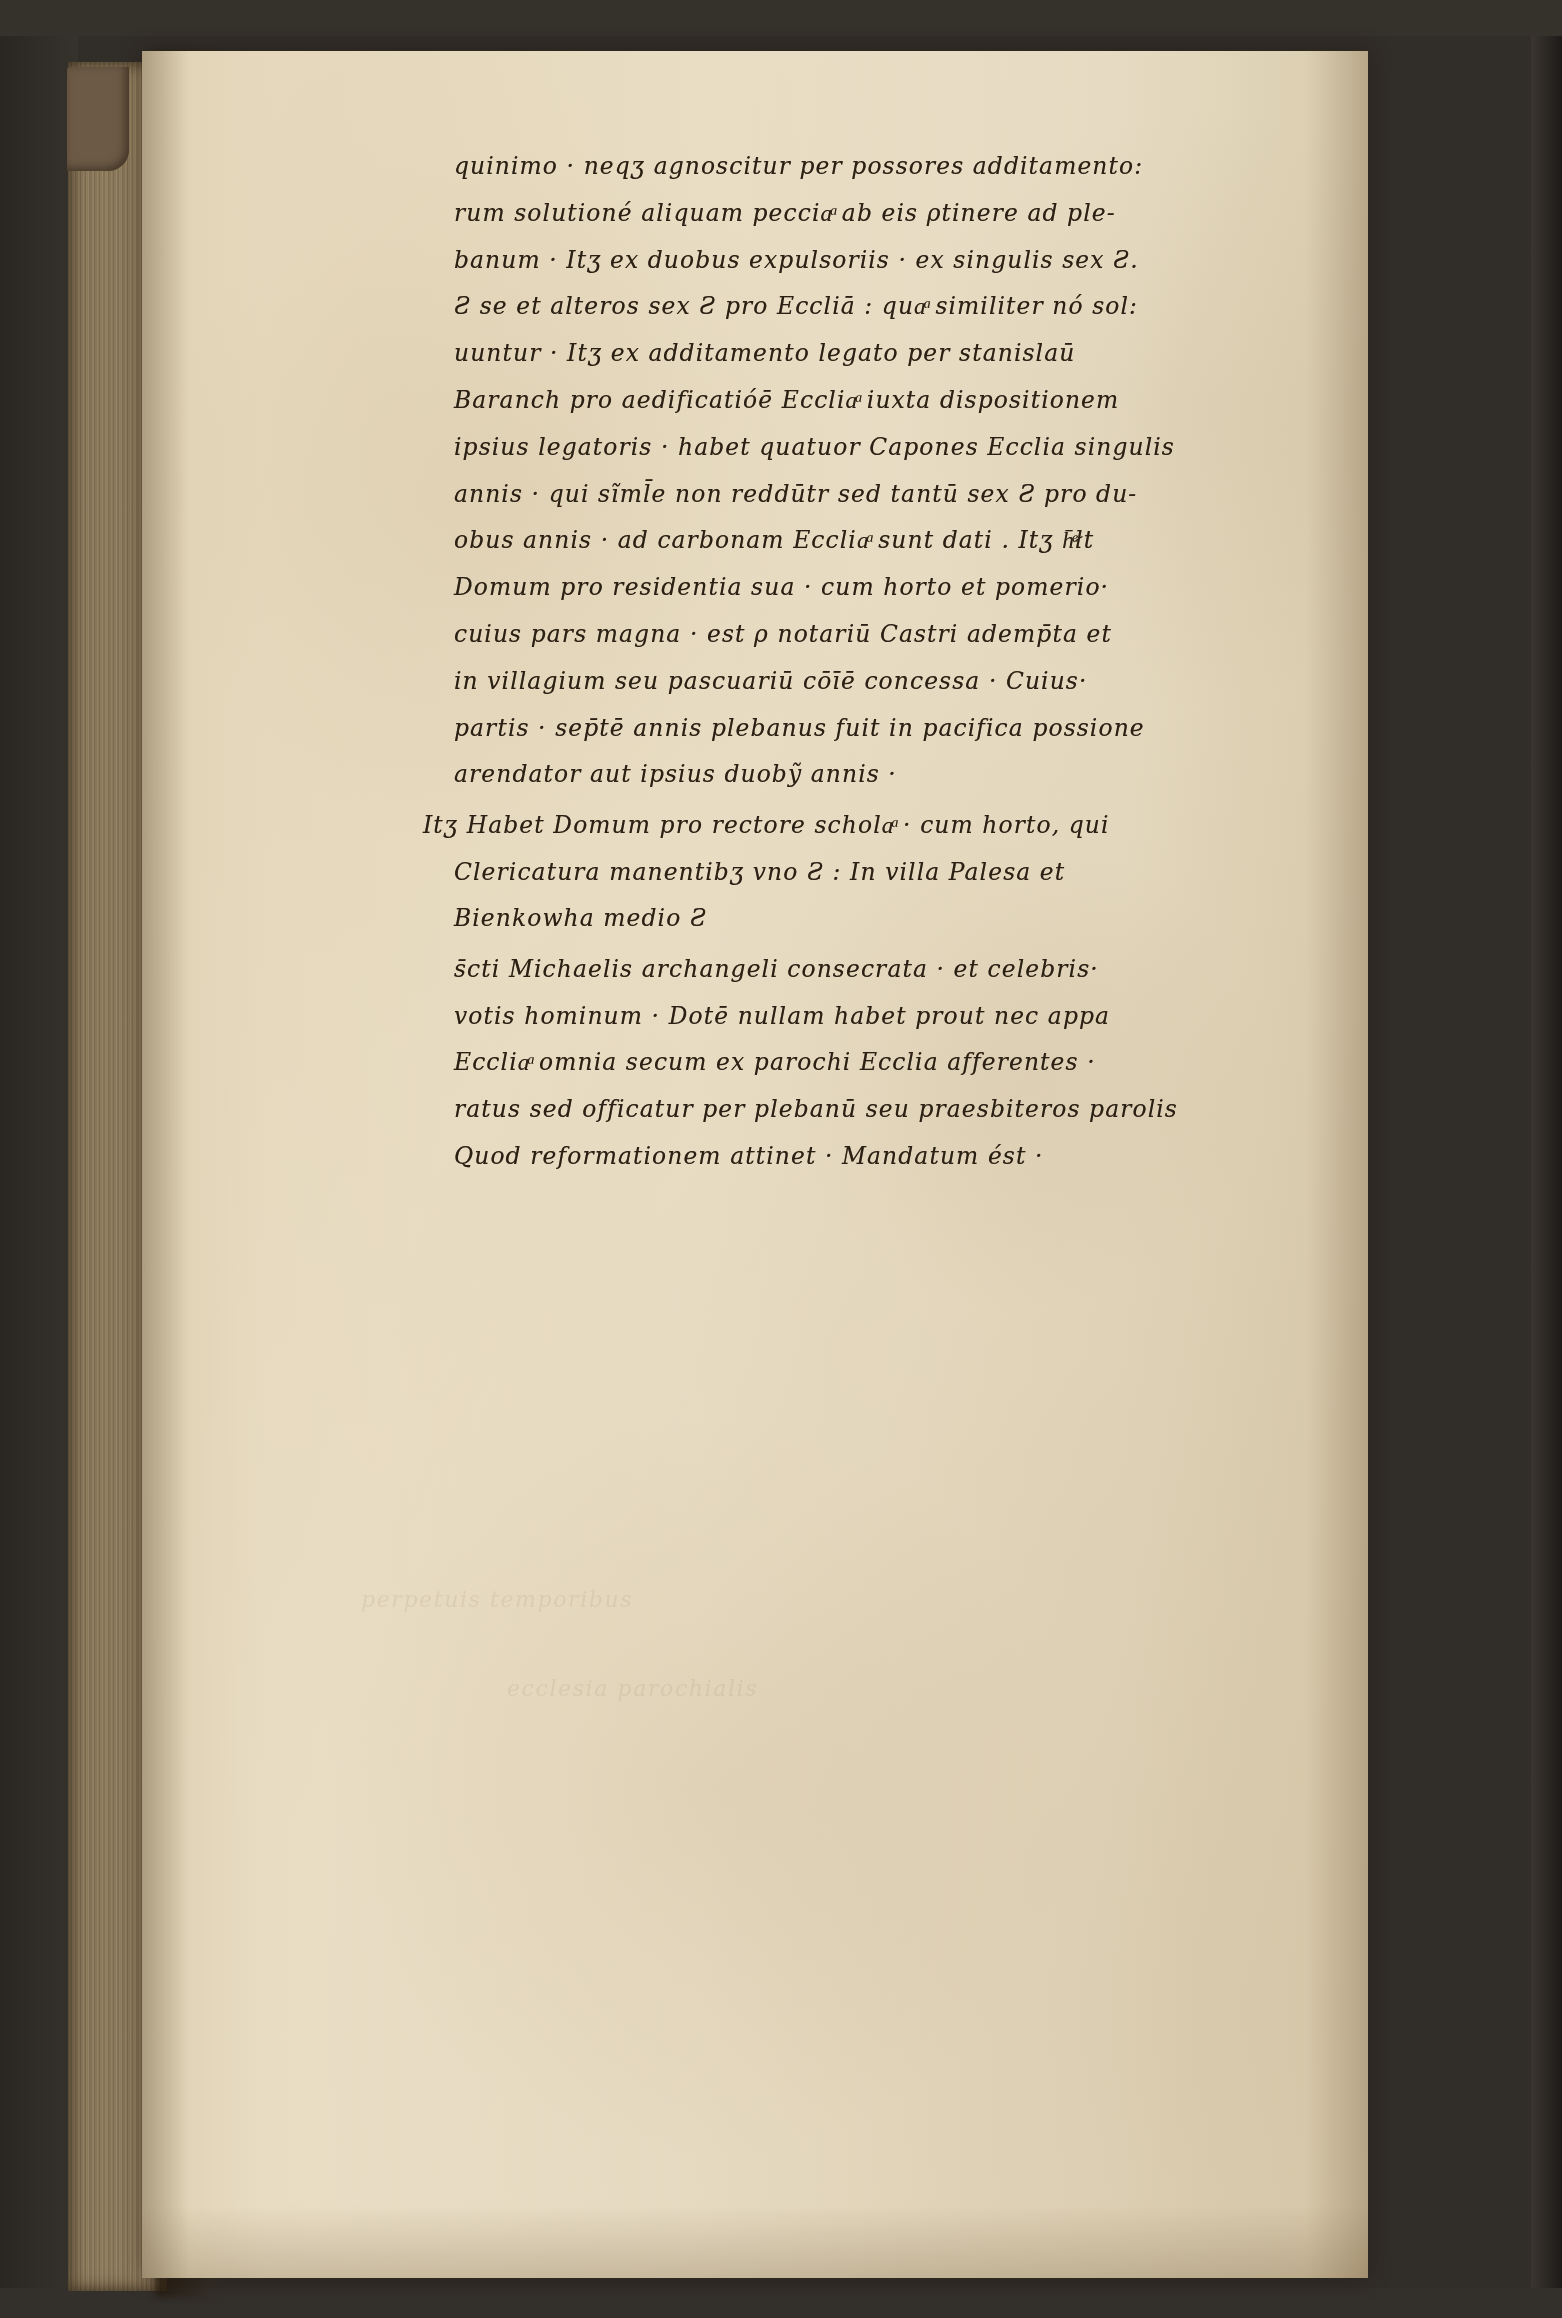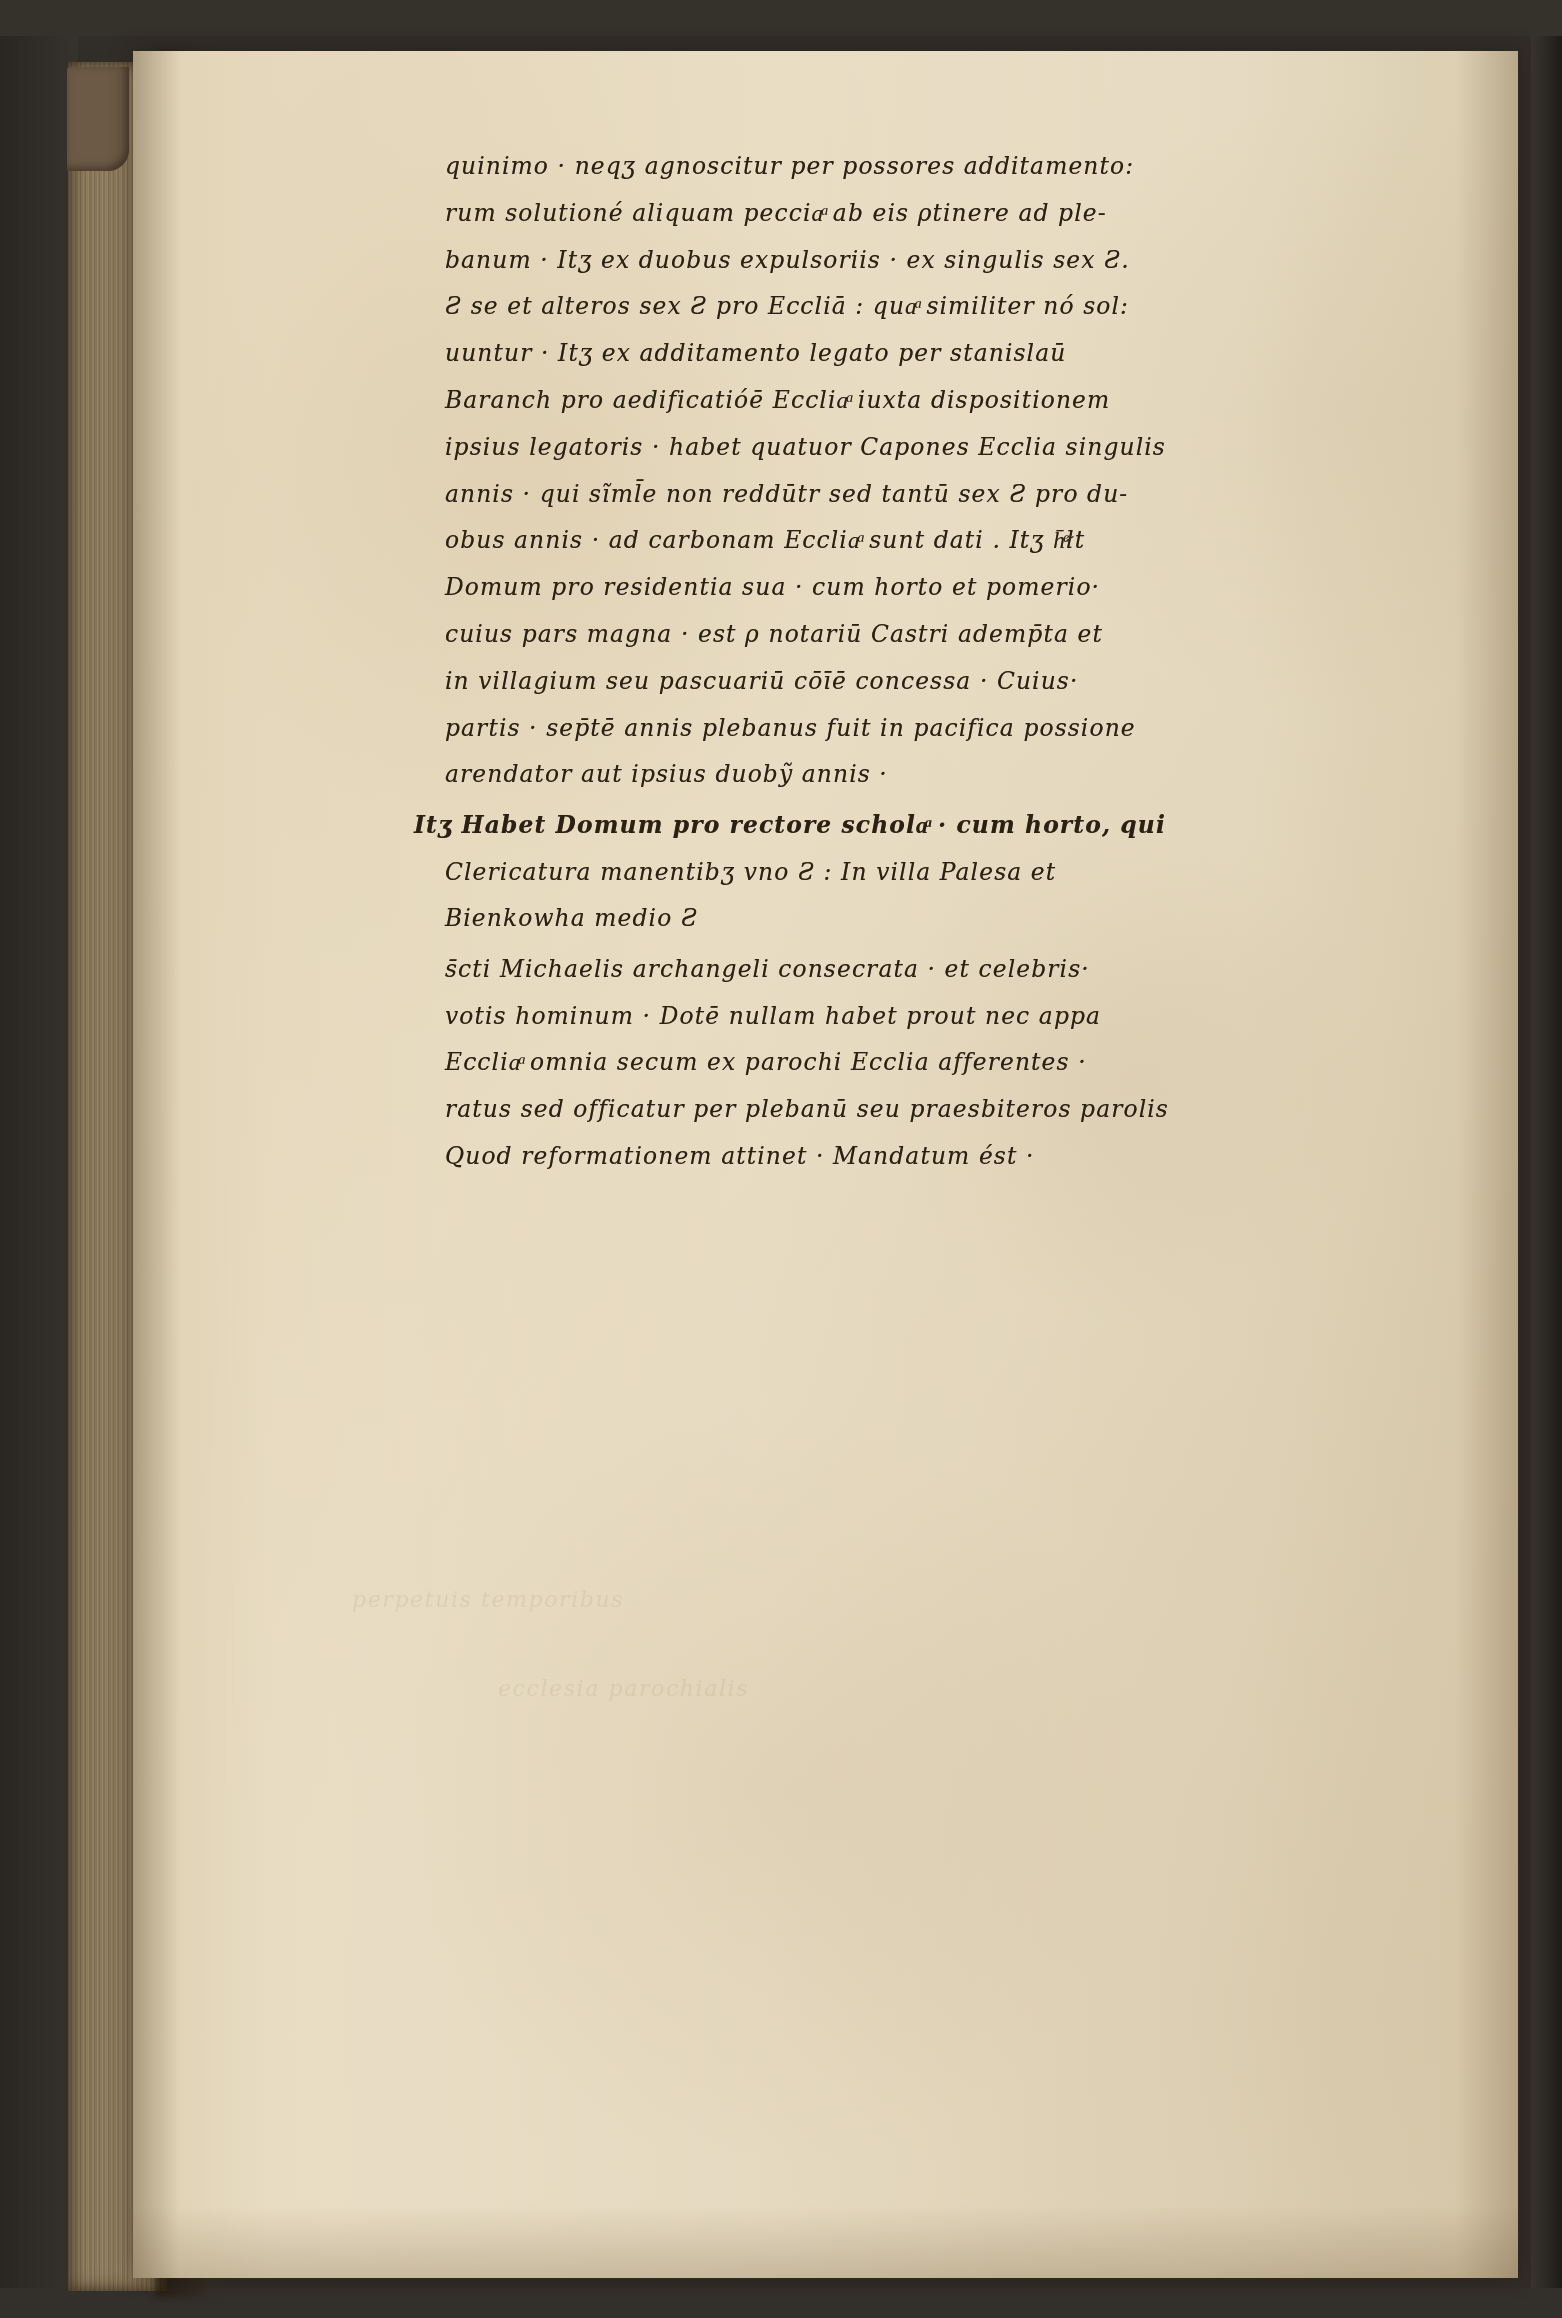--- a/index.html
+++ b/index.html
@@ -82,23 +82,23 @@
     width: 62px;
     height: 104px;
     background: #6c5a46;
     border-radius: 3.1px 0 21px 0;
     box-shadow: inset -3.1px -3.1px 8.3px rgba(30,20,10,0.5);
   }
 
   
   .page {
     position: absolute;
-    left: 133px;
+    left: 142px;
     top: 51px;
-    width: 1385px;
+    width: 1226px;
     height: 2227px;
     background:
       radial-gradient(ellipse at 18% 12%, rgba(226,212,182,0.65) 0%, rgba(226,212,182,0) 55%),
       radial-gradient(ellipse at 88% 88%, rgba(206,188,156,0.5) 0%, rgba(206,188,156,0) 60%),
       linear-gradient(to right, #ddd0b2 0%, #e8dcc3 10%, #ece2cb 45%, #e6dbc2 80%, #d9ccae 100%);
     box-shadow: 0 0 21px rgba(30,20,10,0.45);
   }
   .page-aging {
     position: absolute;
     inset: 0;
@@ -142,21 +142,21 @@
     font-family: "DejaVu Serif", serif;
     font-style: italic;
     color: #2b2014;
     font-size: 23.4px;
     line-height: 1;
     letter-spacing: 1.1px;
     white-space: nowrap;
     margin-bottom: 23.4px;
     text-shadow: 0 0 0.5px rgba(60,44,24,0.5);
   }
-  .indent-left { margin-left: -31px; font-weight: bold; }
+  .indent-left { margin-left: -31px; }
   .para-gap { margin-bottom: 27px; }
 
   
   .ghost {
     position: absolute;
     font-family: "DejaVu Serif", serif;
     font-style: italic;
     color: rgba(120,98,66,0.10);
     font-size: 22px;
     letter-spacing: 1.6px;

